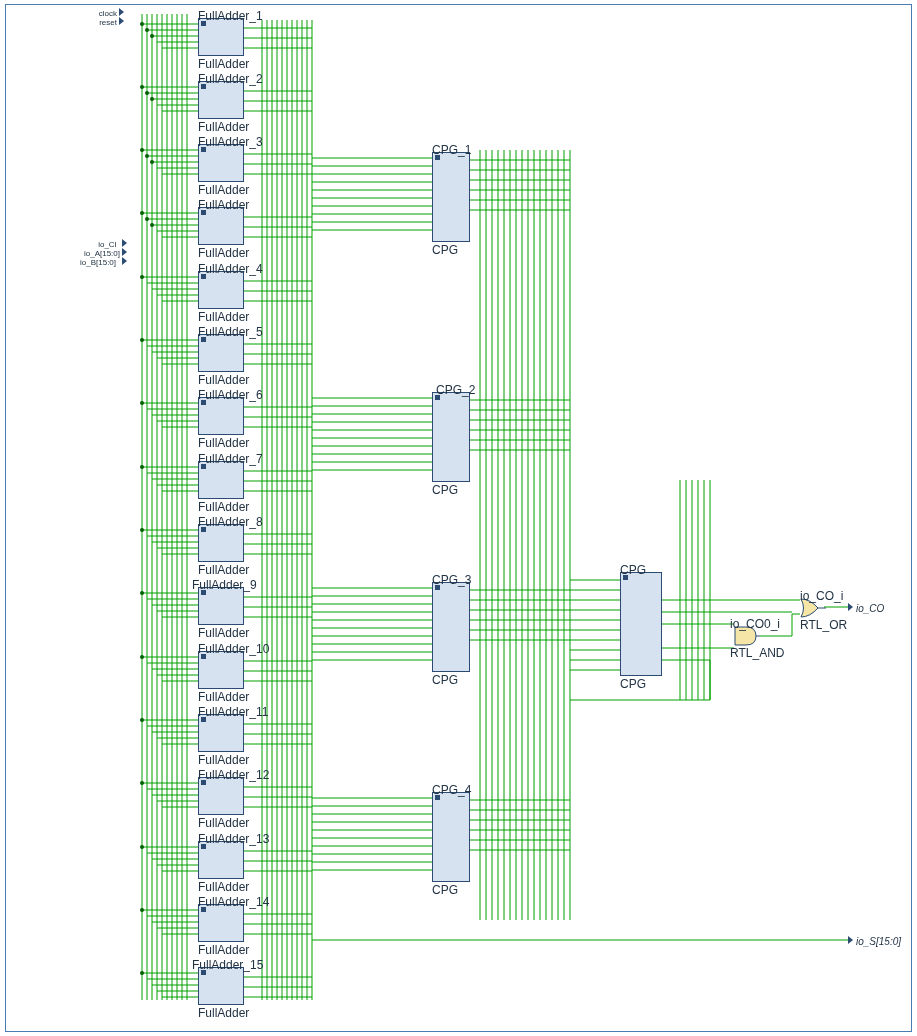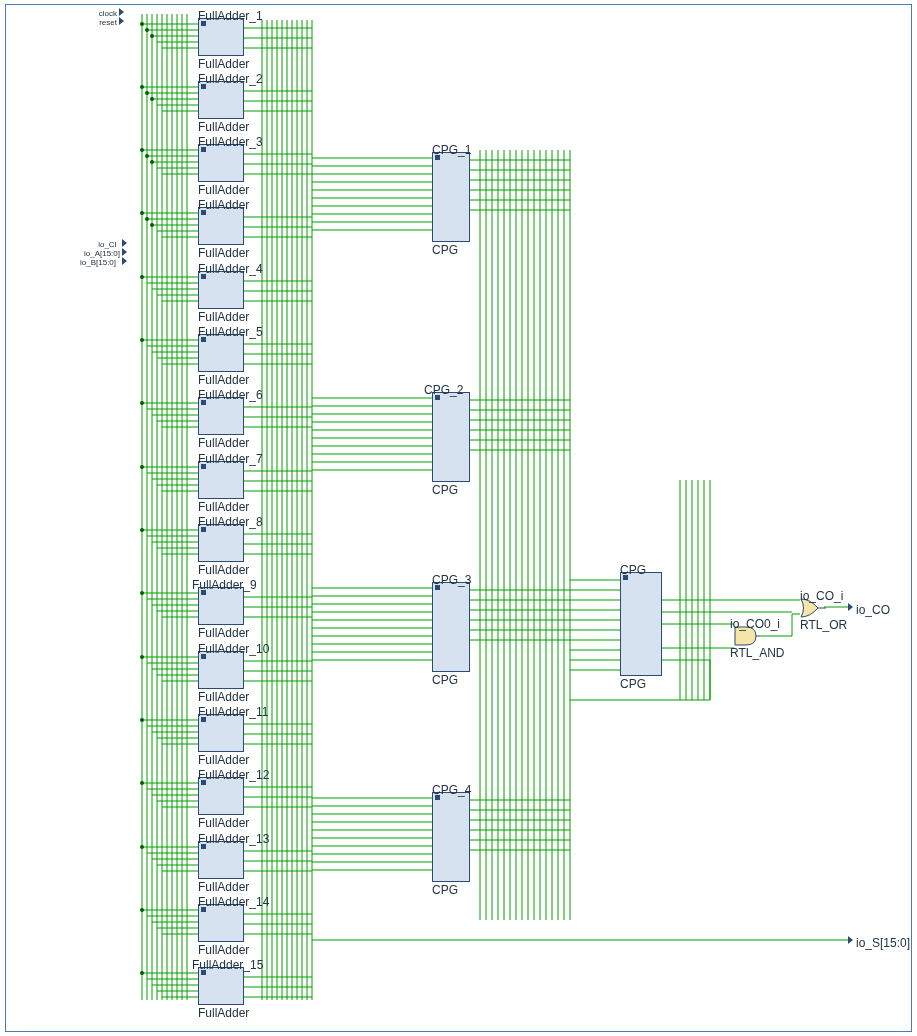--- a/index.html
+++ b/index.html
@@ -46,23 +46,24 @@
     text-align: right;
   }
   .port-label {
     position: absolute;
     font-size: 8px;
     color: #234;
     white-space: nowrap;
   }
   .out-label {
     position: absolute;
-    font-size: 12px;
+    font-size: 10px;
     color: #234;
     white-space: nowrap;
+    font-style: italic;
   }
   .port-tri {
     position:absolute;
     width:0;height:0;
     border-top:4px solid transparent;
     border-bottom:4px solid transparent;
     border-left:5px solid #2b4b73;
   }
   .out-tri {
     position:absolute;
@@ -586,21 +587,21 @@
 
   <div class="block" style="left:432px;top:152px;width:38px;height:90px">
       <div class="corner"></div>
     </div>
   <div class="blk-label" style="left:432px;top:143px">CPG_1</div>
   <div class="blk-label" style="left:432px;top:243px">CPG</div>
 
   <div class="block" style="left:432px;top:392px;width:38px;height:90px">
       <div class="corner"></div>
     </div>
-  <div class="blk-label" style="left:424px;top:383px">CPG_2</div>
+  <div class="blk-label" style="left:436px;top:383px">CPG_2</div>
   <div class="blk-label" style="left:432px;top:483px">CPG</div>
 
   <div class="block" style="left:432px;top:582px;width:38px;height:90px">
       <div class="corner"></div>
     </div>
   <div class="blk-label" style="left:432px;top:573px">CPG_3</div>
   <div class="blk-label" style="left:432px;top:673px">CPG</div>
 
   <div class="block" style="left:432px;top:792px;width:38px;height:90px">
       <div class="corner"></div>

